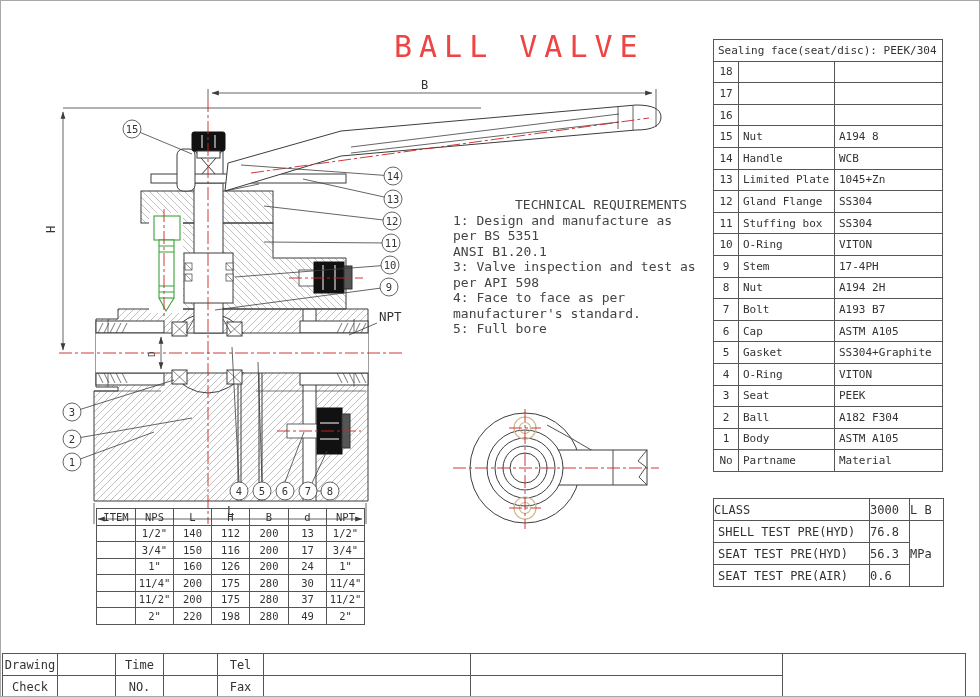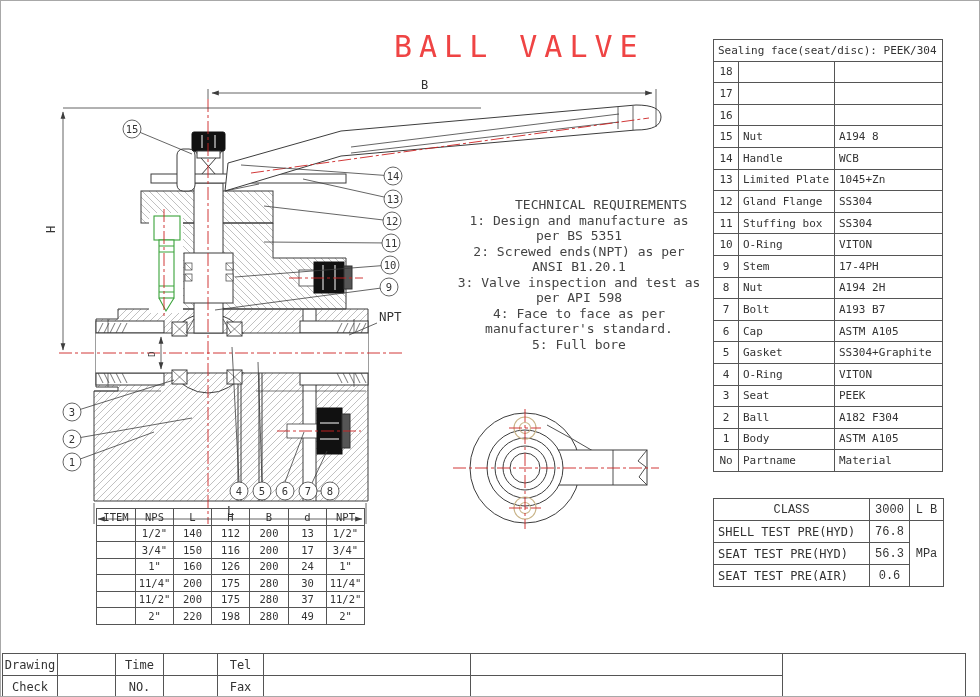--- a/index.html
+++ b/index.html
@@ -2,30 +2,30 @@
 <html><head>
 <meta charset="utf-8">
 <style>
   html,body{margin:0;padding:0;background:#e8e8e8;}
   .page{position:relative;width:978px;height:695px;background:#ffffff;border:1px solid #a8a8a8;
         font-family:"DejaVu Sans Mono",monospace;color:#333;overflow:hidden;}
   svg{position:absolute;left:0;top:0;}
   .title{position:absolute;left:393px;top:28px;font-size:30px;letter-spacing:7px;color:#ef4444;}
   .tech{position:absolute;left:452px;top:196px;width:252px;font-size:13px;line-height:15.5px;color:#444;}
   .tech-head{padding-left:62px;white-space:nowrap;}
-  .tech-line{white-space:nowrap;text-align:center;}
+  .tech-line{white-space:nowrap;}
   table{border-collapse:collapse;position:absolute;table-layout:fixed;}
   td{border:1px solid #555;font-size:11px;color:#333;overflow:hidden;white-space:nowrap;padding:0 0 0 4px;}
   .parts{left:712px;top:38px;width:229px;}
   .parts td{height:20.6px;margin-left:48px;}
   .parts td.no{text-align:center;padding:0;}
   .parts td.tt{font-size:11px;}
   .classt{left:712px;top:497px;width:230px;}
   .classt td{height:21px;font-size:12px;}
-  .classt td.c{text-align:center;padding:0;font-family:Liberation Mono, monospace;}
+  .classt td.c{padding:0;}
   .dims{left:95px;top:507px;width:268px;padding-left:8px;}
   .dims td{height:15.5px;font-size:10.5px;text-align:center;padding:0;}
   .tblock{left:1px;top:652px;width:963px;}
   .tblock td{height:21px;font-size:12px;text-align:center;padding:0;}
 </style>
 </head>
 <body>
 
 <div class="page">
 
@@ -230,21 +230,20 @@
         </g>
   </g>
 </svg>
 
 <div class="title">BALL  VALVE</div>
 
 <div class="tech">
   <div class="tech-head">TECHNICAL REQUIREMENTS</div>
   <div class="tech-line">1: Design and manufacture as</div>
   <div class="tech-line">per BS 5351</div>
-  <div class="tech-line">2: Screwed ends(NPT) as per</div>
   <div class="tech-line">ANSI B1.20.1</div>
   <div class="tech-line">3: Valve inspection and test as</div>
   <div class="tech-line">per API 598</div>
   <div class="tech-line">4: Face to face as per</div>
   <div class="tech-line">manufacturer's standard.</div>
   <div class="tech-line">5: Full bore</div>
 </div>
 
 <table class="parts">
   <colgroup>

